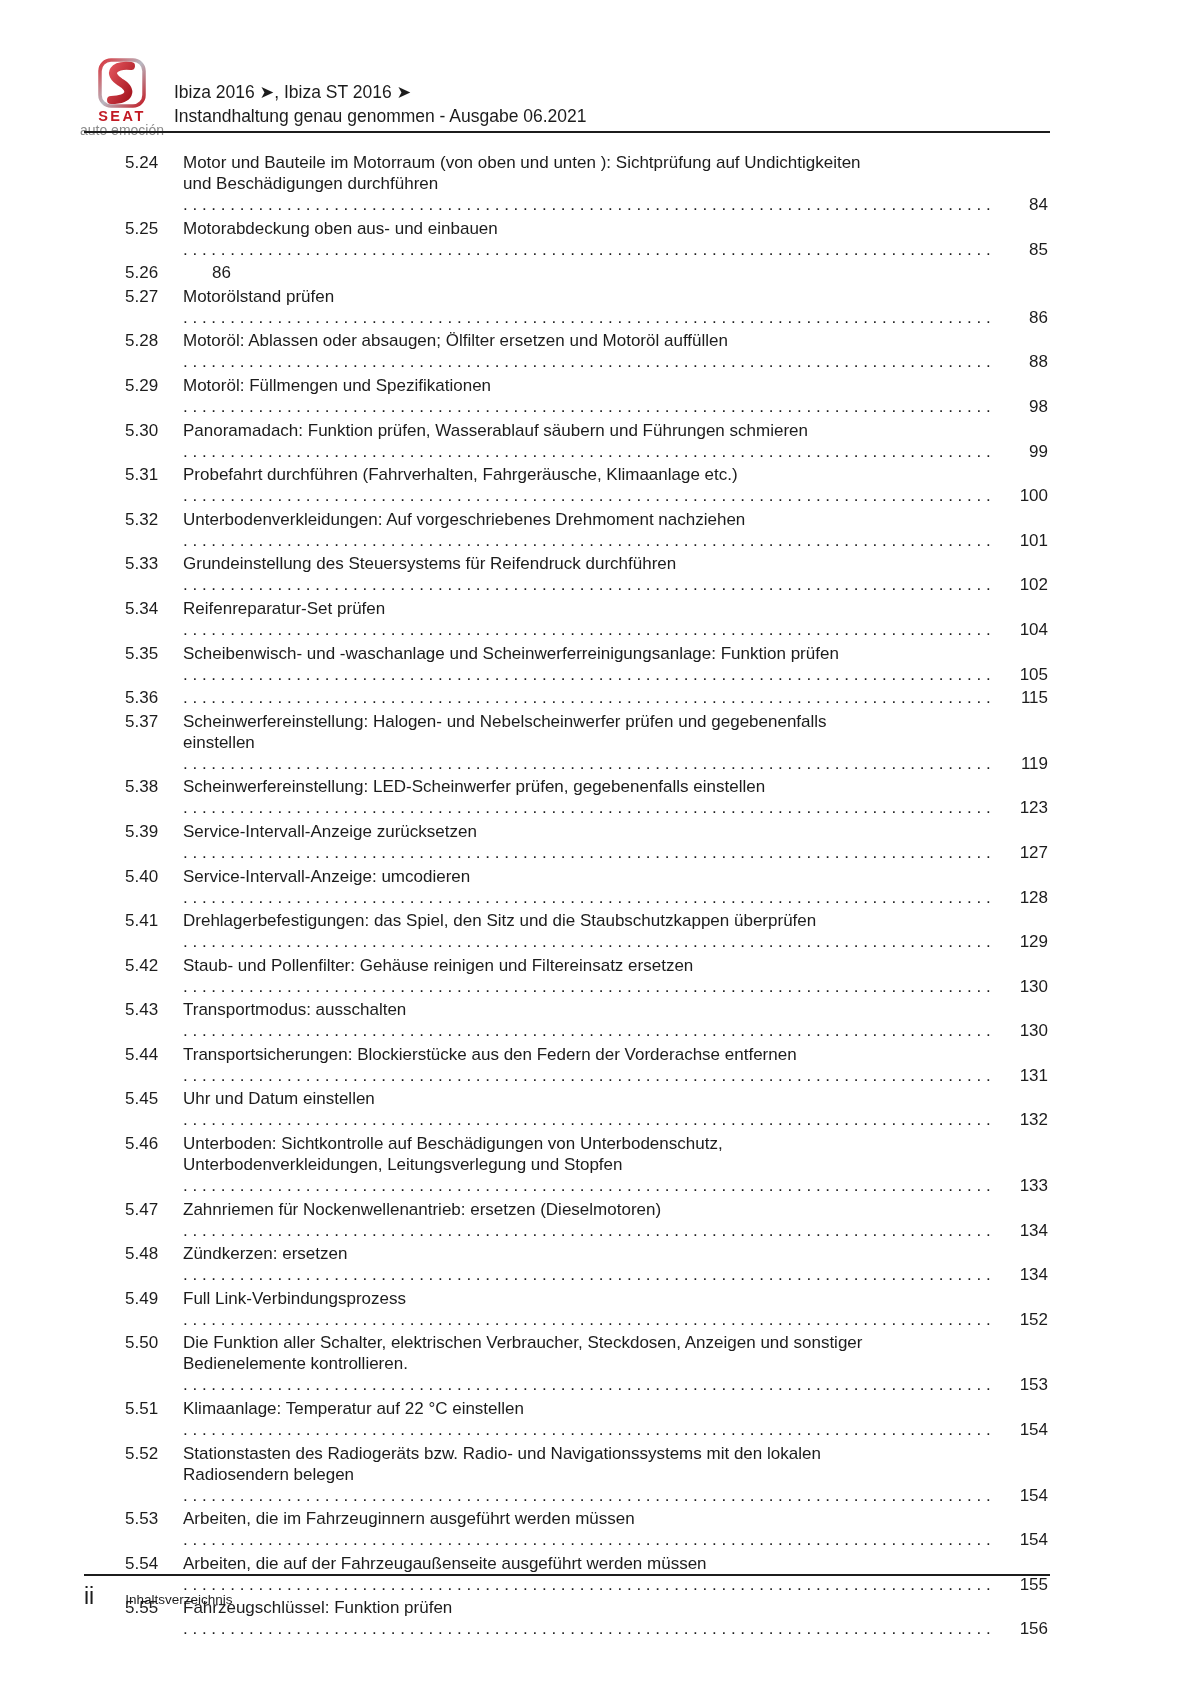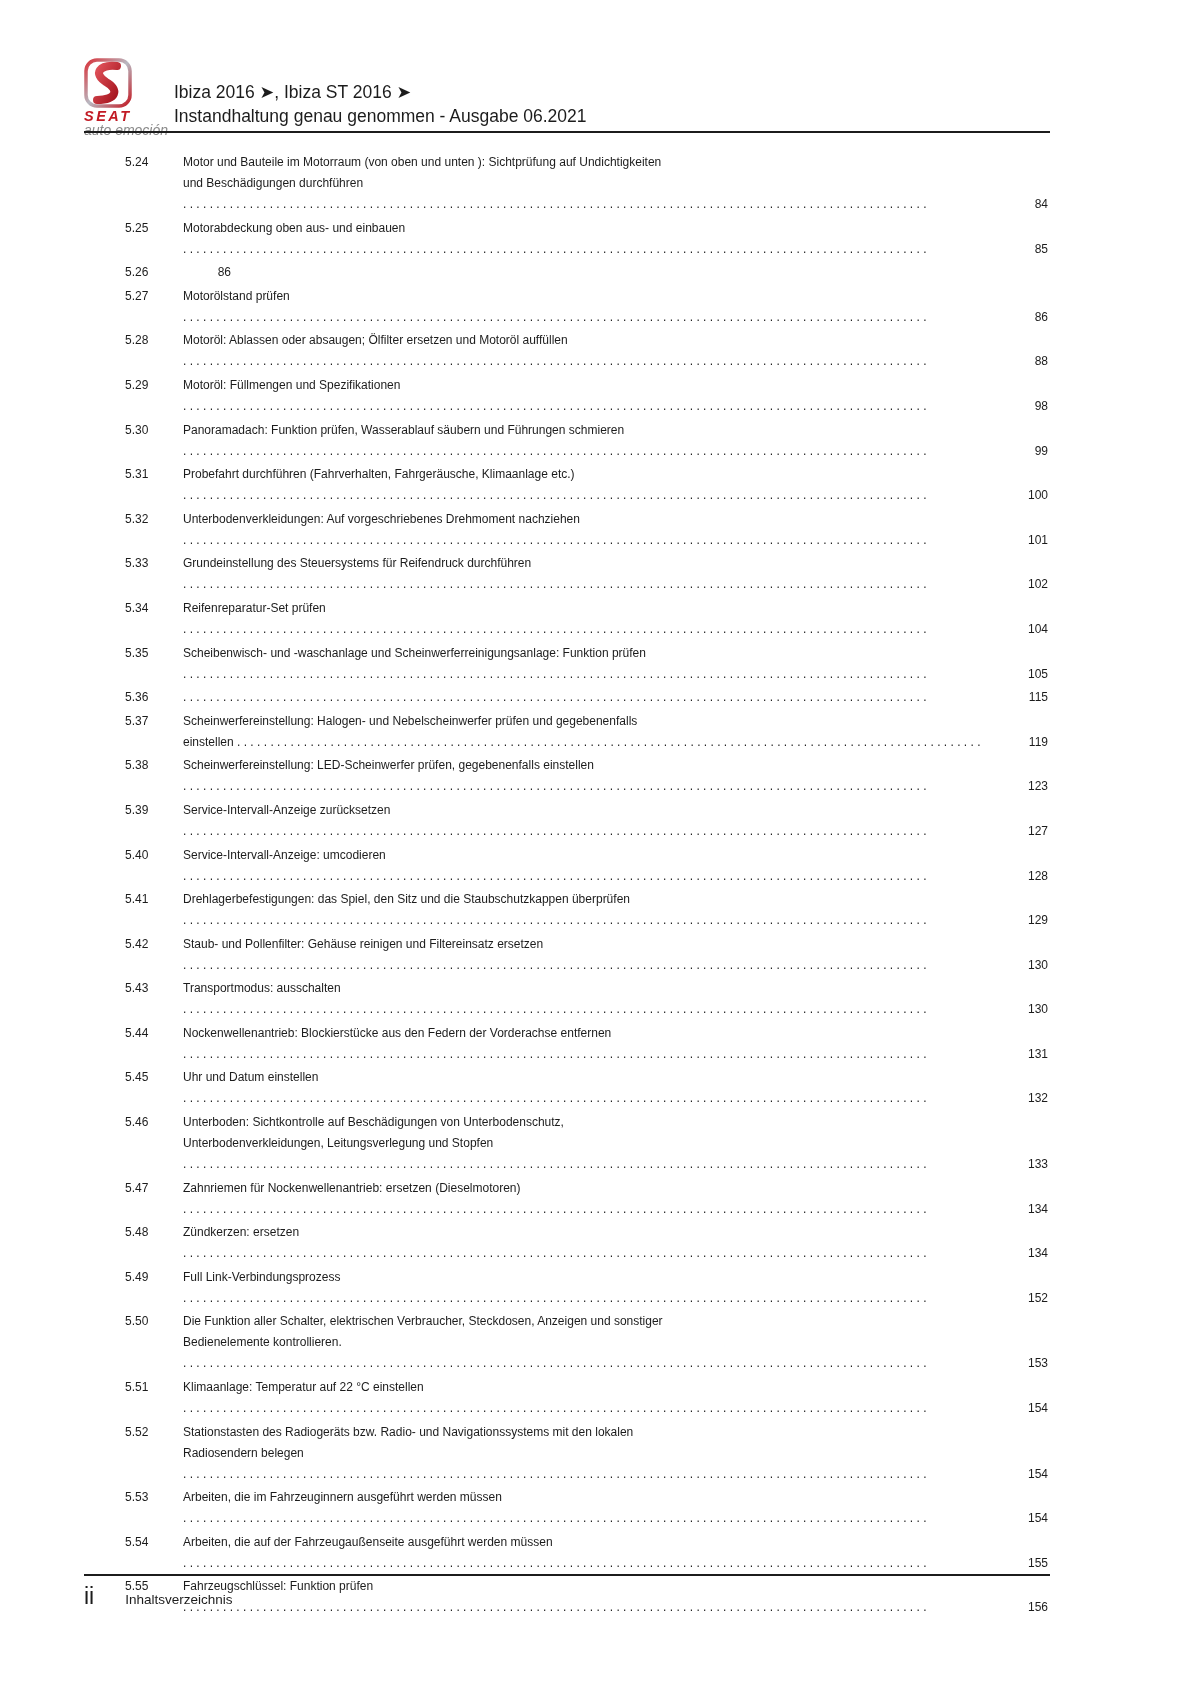--- a/index.html
+++ b/index.html
@@ -7,28 +7,28 @@
     position:relative;
     width:1191px;height:1684px;
     margin:0 auto;
     background:#ffffff;
     font-family:"Liberation Sans","DejaVu Sans",sans-serif;
     color:#1c1c1c;
     overflow:hidden;
   }
   
   .header{position:absolute;left:84px;top:58px;display:flex;align-items:flex-start;}
-  .logo{width:76px;flex:none;display:flex;flex-direction:column;font-style:italic;}
+  .logo{width:76px;flex:none;display:flex;flex-direction:column;align-items:center;}
   .logo svg{display:block;}
   .logo-brand{color:#c21a24;font-weight:bold;font-size:14.5px;letter-spacing:2.5px;line-height:14px;margin-top:1px;}
   .logo-tagline{color:#8a8a8a;font-size:14px;line-height:12px;margin-top:1px;white-space:nowrap;}
   .header-text{margin-left:14px;font-size:17.5px;line-height:24px;padding-top:22px;}
   .header-rule{position:absolute;left:84px;top:131px;width:966px;height:2px;background:#1c1c1c;}
   
-  .toc{position:absolute;left:125px;top:152px;width:923px;font-size:12px;line-height:21px;}
+  .toc{position:absolute;left:125px;top:152px;width:923px;font-size:17px;line-height:21px;}
   .row{display:flex;align-items:flex-start;margin-bottom:2.6px;}
   .num{width:58px;flex:none;}
   .mid{flex:1 1 auto;min-width:0;overflow:hidden;margin-right:6px;}
   .title{white-space:pre-wrap;}
   .leader{white-space:nowrap;}
   .leader::after{
     content:" . . . . . . . . . . . . . . . . . . . . . . . . . . . . . . . . . . . . . . . . . . . . . . . . . . . . . . . . . . . . . . . . . . . . . . . . . . . . . . . . . . . . . . . . . . . . . . . . . . . . . . . . . . . . . . . .";
   }
   .pagecol{width:48px;flex:none;text-align:right;align-self:flex-end;}
   
@@ -188,21 +188,21 @@
   </div>
 
   <div class="row">
     <span class="num">5.43</span>
     <span class="mid"><span class="title">Transportmodus: ausschalten</span><span class="leader"></span></span>
     <span class="pagecol">130</span>
   </div>
 
   <div class="row">
     <span class="num">5.44</span>
-    <span class="mid"><span class="title">Nockenwellenantrieb: Blockierstücke aus den Federn der Vorderachse entfernen</span><span class="leader"></span></span>
+    <span class="mid"><span class="title">Transportsicherungen: Blockierstücke aus den Federn der Vorderachse entfernen</span><span class="leader"></span></span>
     <span class="pagecol">131</span>
   </div>
 
   <div class="row">
     <span class="num">5.45</span>
     <span class="mid"><span class="title">Uhr und Datum einstellen</span><span class="leader"></span></span>
     <span class="pagecol">132</span>
   </div>
 
   <div class="row">

